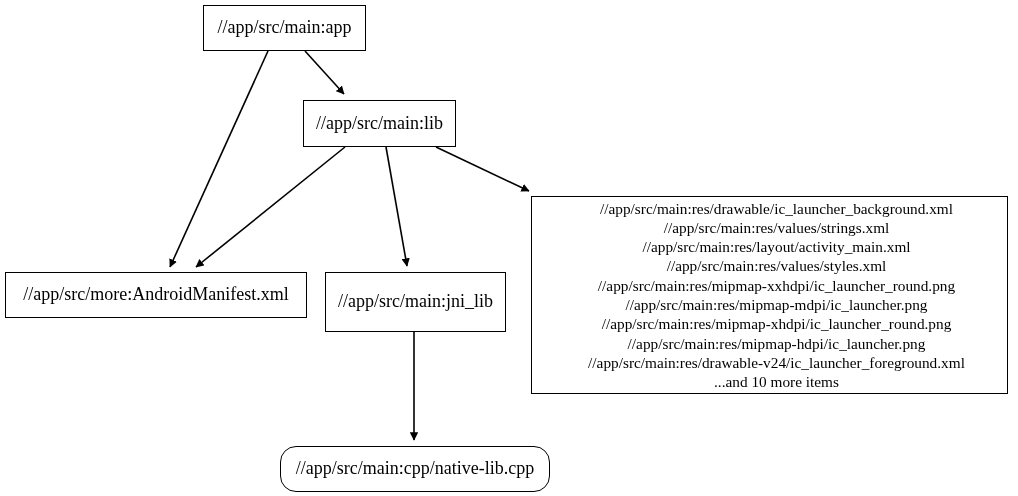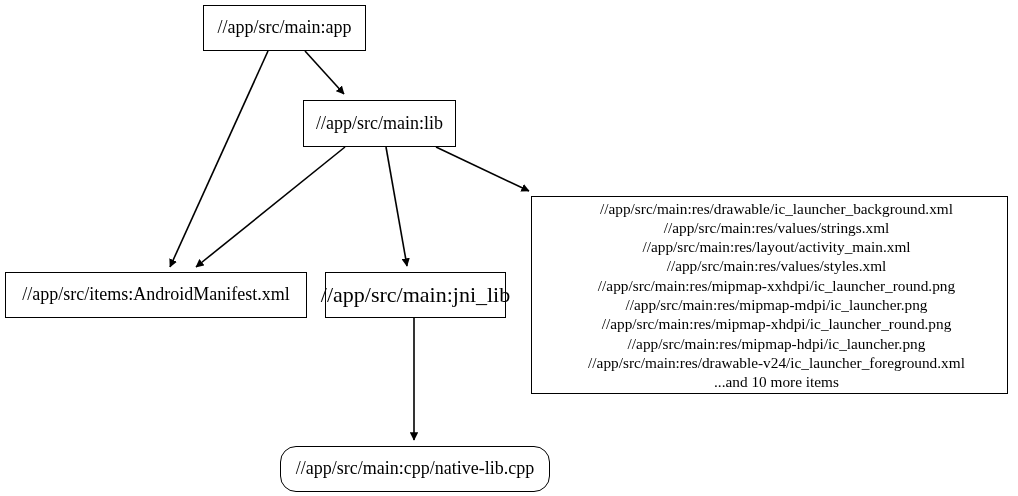--- a/index.html
+++ b/index.html
@@ -40,21 +40,21 @@
   }
   .node-label {
     display: block;
     white-space: pre;
   }
 
   
   #node-app      { left: 203px; top: 5px;   width: 163px; height: 46px;  font-size: 18px; }
   #node-lib      { left: 303px; top: 100px; width: 153px; height: 47px;  font-size: 18px; }
   #node-manifest { left: 5px;   top: 272px; width: 302px; height: 46px;  font-size: 18px; }
-  #node-jni      { left: 325px; top: 272px; width: 181px; height: 46px;  font-size: 22px; }
+  #node-jni      { left: 325px; top: 272px; width: 181px; height: 60px;  font-size: 18px; }
   #node-res      { left: 531px; top: 196px; width: 477px; height: 198px; font-size: 15.3px; padding-left: 14px; }
   #node-native   { left: 280px; top: 446px; width: 270px; height: 46px;  font-size: 18px; border-radius: 16px; }
 
   #node-res .node-label {
     line-height: 19.3px;
   }
 </style>
 </head>
 <body>
 
@@ -82,21 +82,21 @@
 
   <div class="node" id="node-app">
     <span class="node-label">//app/src/main:app</span>
   </div>
 
   <div class="node" id="node-lib">
     <span class="node-label">//app/src/main:lib</span>
   </div>
 
   <div class="node" id="node-manifest">
-    <span class="node-label">//app/src/items:AndroidManifest.xml</span>
+    <span class="node-label">//app/src/more:AndroidManifest.xml</span>
   </div>
 
   <div class="node" id="node-jni">
     <span class="node-label">//app/src/main:jni_lib</span>
   </div>
 
   <div class="node" id="node-res">
     <span class="node-label">//app/src/main:res/drawable/ic_launcher_background.xml
 //app/src/main:res/values/strings.xml
 //app/src/main:res/layout/activity_main.xml

